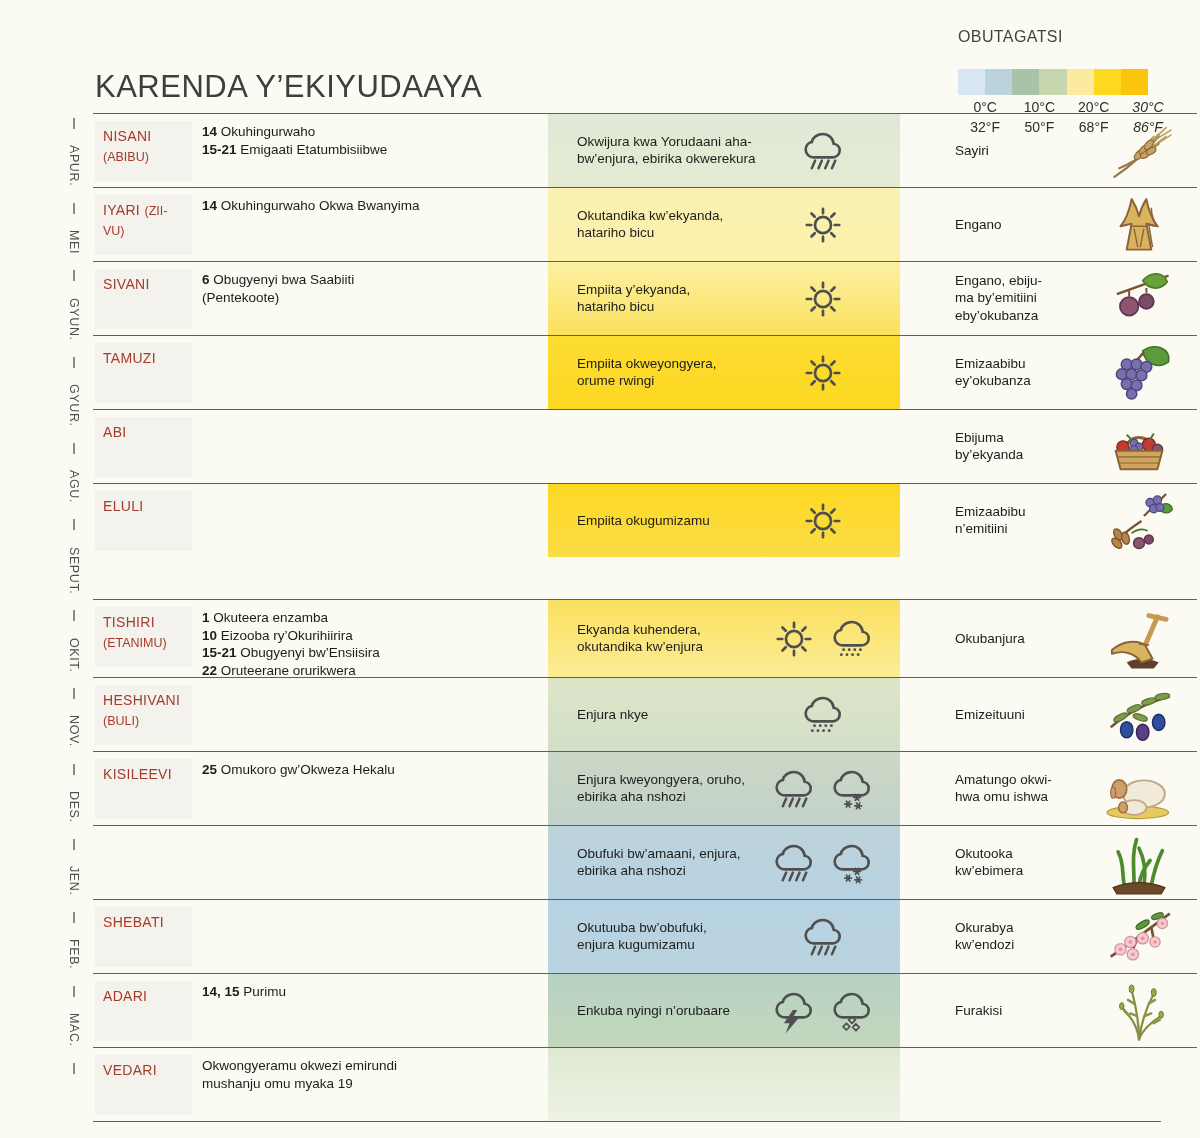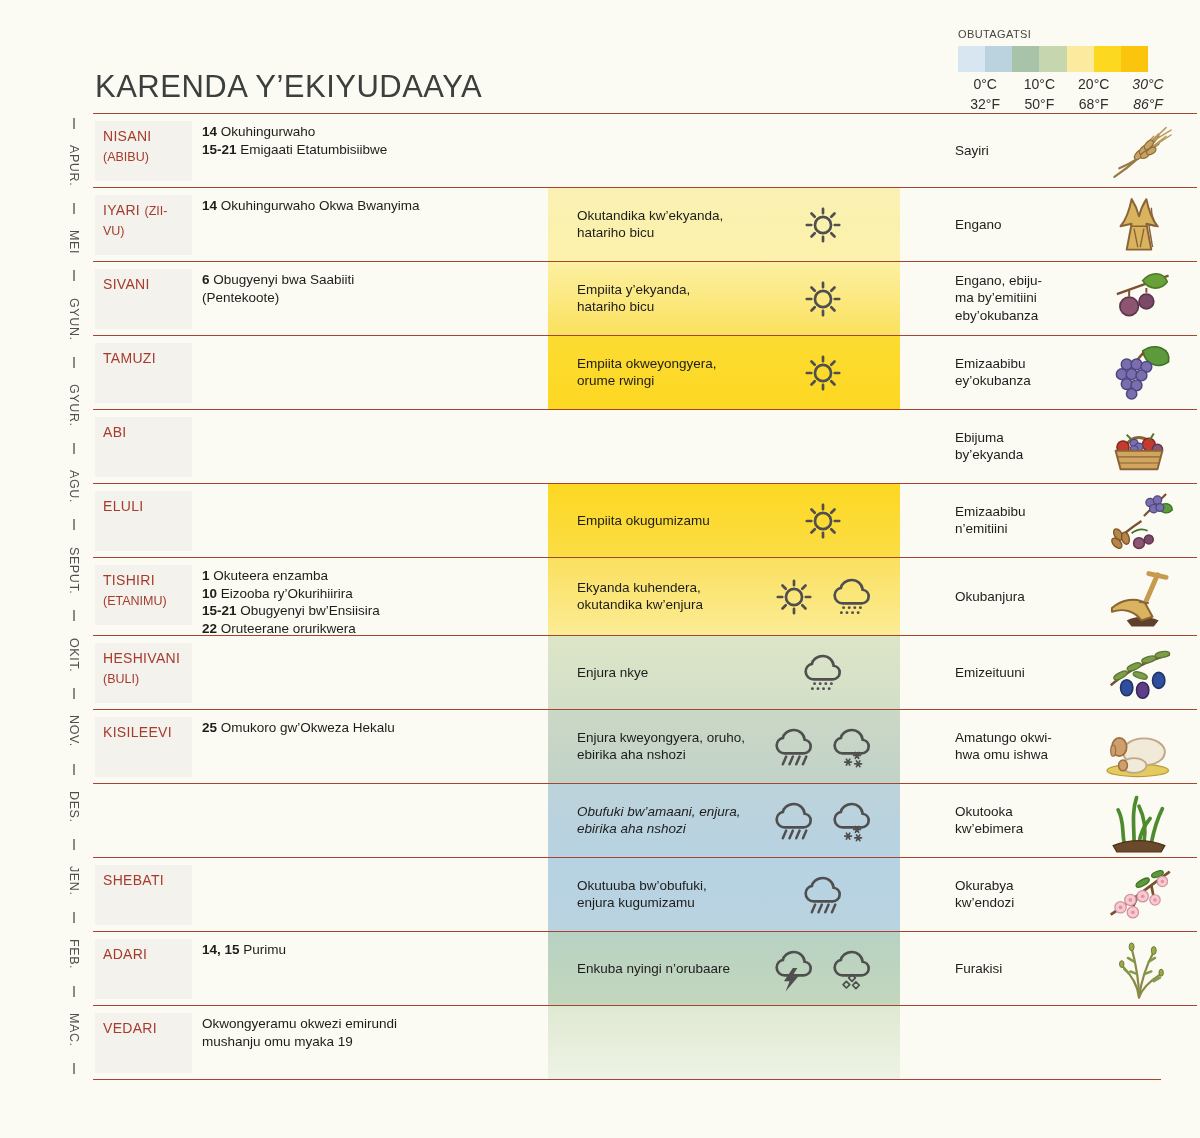--- a/index.html
+++ b/index.html
@@ -10,36 +10,36 @@
     width:1200px;height:1138px;background:var(--bg);
     font-family:"Liberation Sans",sans-serif;color:var(--ink);
     position:relative;overflow:hidden;
   }
   .title{
     position:absolute;left:95px;top:48px;font-size:31px;letter-spacing:.5px;
     color:#3b3f3d;font-weight:400;
   }
   
   .legend{position:absolute;left:958px;top:28px;width:190px;}
-  .legend-title{font-size:11px;letter-spacing:.4px;color:#45453d;margin-bottom:6px;}
+  .legend-title{font-size:16px;letter-spacing:.4px;color:#45453d;margin-bottom:23px;}
   .legend-bar{display:flex;height:26px;}
   .legend-bar div{flex:1;}
   .legend-ticks{position:relative;height:34px;font-size:14px;color:#2e2e2e;}
   .tick{position:absolute;top:3px;transform:translateX(-50%);text-align:center;line-height:1.4;white-space:nowrap;}
   
   .rail{
     position:absolute;left:62px;top:118px;height:956px;width:24px;
     display:flex;flex-direction:column;justify-content:space-between;align-items:center;
   }
   .rail .m{writing-mode:vertical-rl;font-size:12.5px;letter-spacing:.6px;color:#4f4f4f;}
   .rail .sep{width:1.5px;height:11px;background:#8a8a8a;}
   
   .table{position:absolute;left:93px;top:113px;width:1104px;}
   .row{position:relative;height:74px;border-top:1.5px solid var(--line);box-sizing:border-box;}
-  .rows > .row:nth-child(7){height:78px;}
+  .rows > .row:nth-child(7){height:78px;margin-top:42px;}
   .bottom-line{height:0;border-top:1.5px solid var(--line);width:1068px;}
   .month-box{
     position:absolute;left:2px;top:7px;width:97px;min-height:60px;background:#f3f2ec;
     padding:5px 8px;box-sizing:border-box;color:var(--month);line-height:1.22;
   }
   .month-name{font-size:14px;letter-spacing:.3px;}
   .month-alt{font-size:12.5px;}
   .events{position:absolute;left:109px;top:9px;width:338px;font-size:13.5px;line-height:1.3;}
   .event span{white-space:pre-line;}
   .event b{font-weight:700;}
@@ -368,20 +368,29 @@
   <div class="rows">
   <div class="row">
     <div class="month-box">
       <span class="month-name">NISANI</span>
       <span class="month-alt">(ABIBU)</span>
     </div>
     <div class="events">
           <div class="event"><b>14 </b><span>Okuhingurwaho</span></div>
           <div class="event"><b>15-21 </b><span>Emigaati Etatumbisiibwe</span></div>
         </div>
+    <div class="weather" style="background: linear-gradient(rgb(224, 233, 215), rgb(228, 235, 210));">
+      <div class="weather-text">Okwijura kwa Yorudaani aha-
+bw’enjura, ebirika okwerekura</div>
+      <div class="weather-icons">
+            <svg viewBox="0 0 48 42">
+              <use href="#i-rain-cloud"></use>
+            </svg>
+          </div>
+    </div>
     <div class="crop-text">Sayiri</div>
     <div class="crop-icon">
           <svg viewBox="0 0 60 52">
             <use href="#c-barley"></use>
           </svg>
         </div>
   </div>
 
   <div class="row">
     <div class="month-box">
@@ -575,21 +584,21 @@
 hwa omu ishwa</div>
     <div class="crop-icon">
           <svg viewBox="0 0 60 52">
             <use href="#c-sheep"></use>
           </svg>
         </div>
   </div>
 
   <div class="row">
     <div class="events"></div>
-    <div class="weather" style="background: linear-gradient(rgb(189, 211, 218), rgb(183, 210, 226)); font-style: italic;">
+    <div class="weather" style="background: linear-gradient(rgb(189, 211, 218), rgb(183, 210, 226));">
       <div class="weather-text">Obufuki bw’amaani, enjura,
 ebirika aha nshozi</div>
       <div class="weather-icons">
             <svg viewBox="0 0 48 42">
               <use href="#i-rain-cloud"></use>
             </svg>
             <svg viewBox="0 0 48 42">
               <use href="#i-snow-cloud"></use>
             </svg>
           </div>

